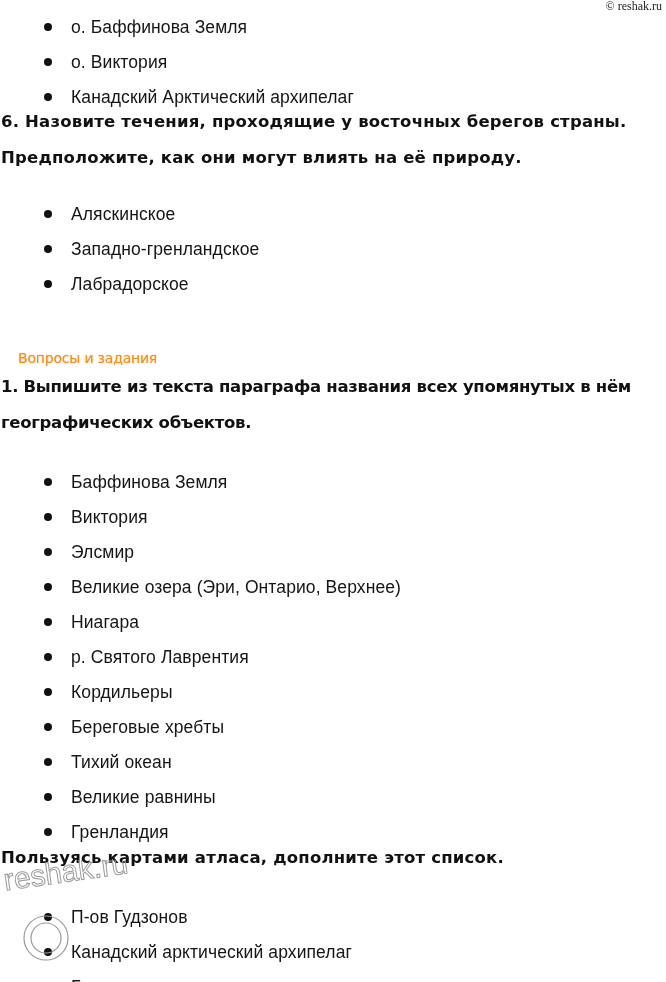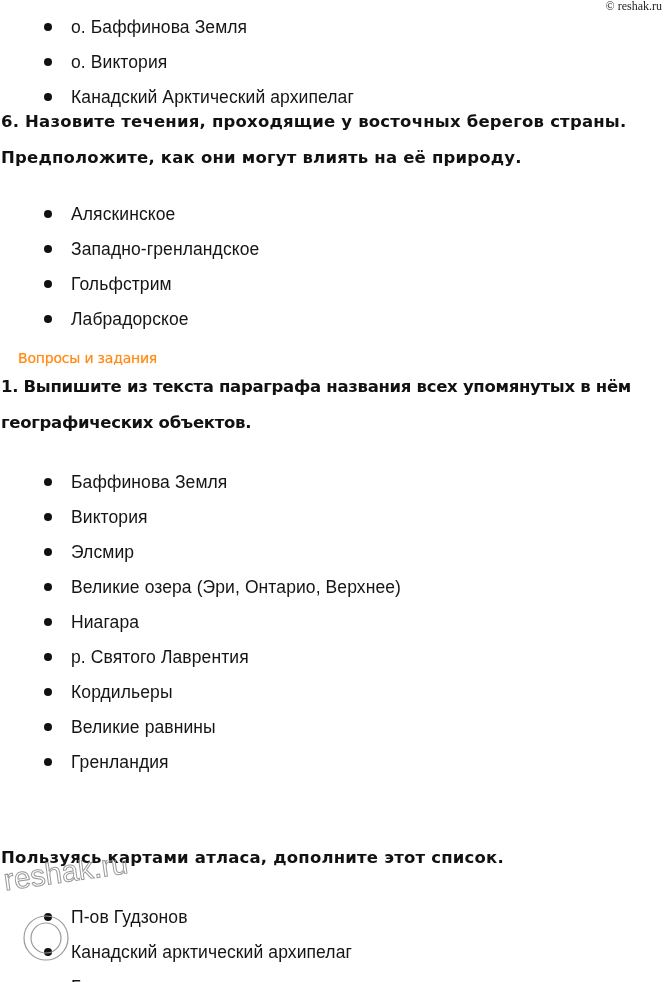--- a/index.html
+++ b/index.html
@@ -48,37 +48,38 @@
   <li class="li">о. Виктория</li>
   <li class="li">Канадский Арктический архипелаг</li>
 </ul>
 
 <h3 class="heading" style="top:104px;">6. Назовите течения, проходящие у восточных берегов страны.</h3>
 <h3 class="heading" style="top:140px;">Предположите, как они могут влиять на её природу.</h3>
 
 <ul class="list" style="top:187px;">
   <li class="li">Аляскинское</li>
   <li class="li">Западно-гренландское</li>
-  <li class="li">Гольфстрим</li>
   <li class="li">Лабрадорское</li>
 </ul>
 
 <h2 class="section-title">Вопросы и задания</h2>
 
 <h3 class="heading tight" style="top:369px;">1. Выпишите из текста параграфа названия всех упомянутых в нём</h3>
 <h3 class="heading tight" style="top:405px;">географических объектов.</h3>
 
 <ul class="list" style="top:455px;">
   <li class="li">Баффинова Земля</li>
   <li class="li">Виктория</li>
   <li class="li">Элсмир</li>
   <li class="li">Великие озера (Эри, Онтарио, Верхнее)</li>
   <li class="li">Ниагара</li>
   <li class="li">р. Святого Лаврентия</li>
   <li class="li">Кордильеры</li>
+  <li class="li">Береговые хребты</li>
+  <li class="li">Тихий океан</li>
   <li class="li">Великие равнины</li>
   <li class="li">Гренландия</li>
 </ul>
 
 <h3 class="heading" style="top:840px;">Пользуясь картами атласа, дополните этот список.</h3>
 
 <ul class="list" style="top:890px;">
   <li class="li">П-ов Гудзонов</li>
   <li class="li">Канадский арктический архипелаг</li>
   <li class="li">Гудзонов залив</li>

